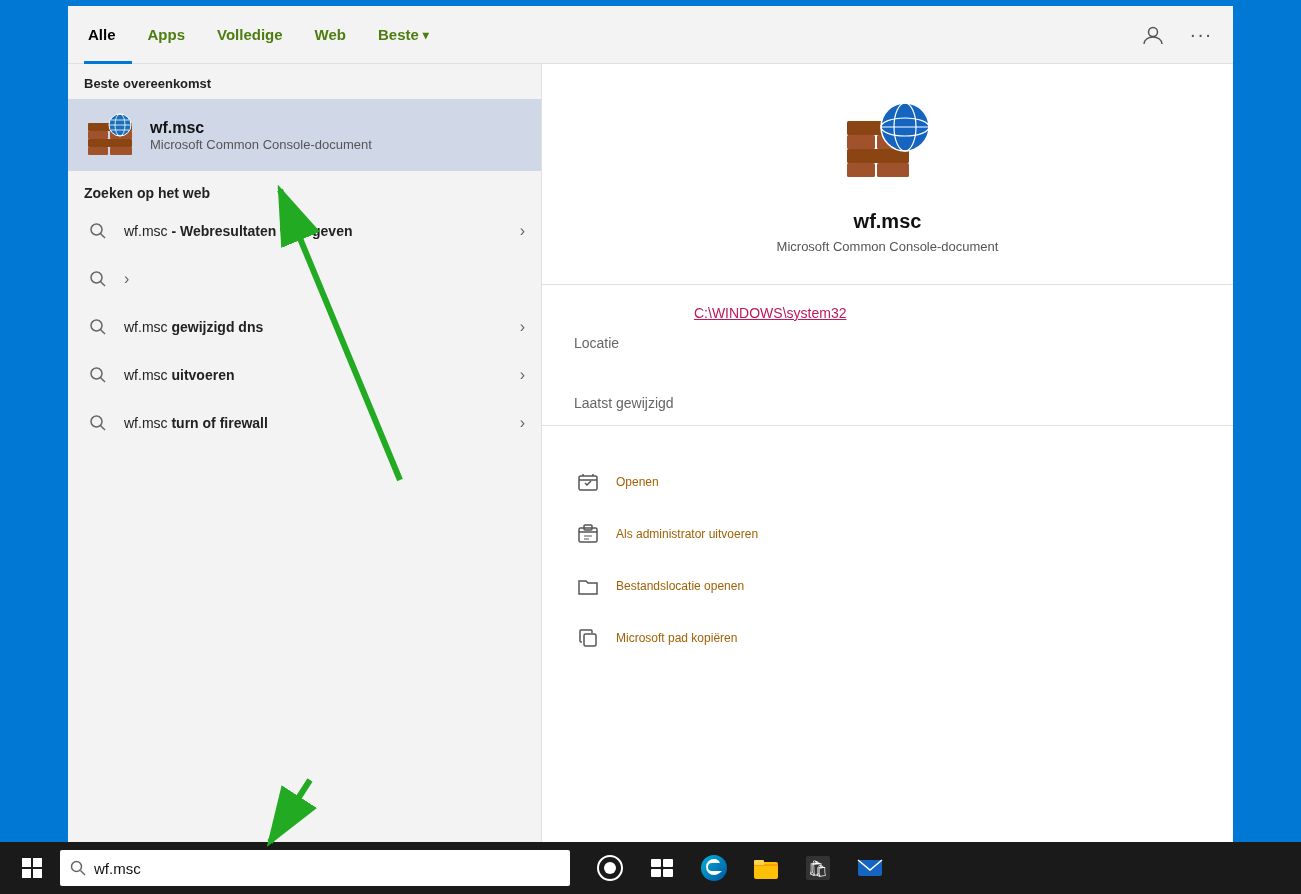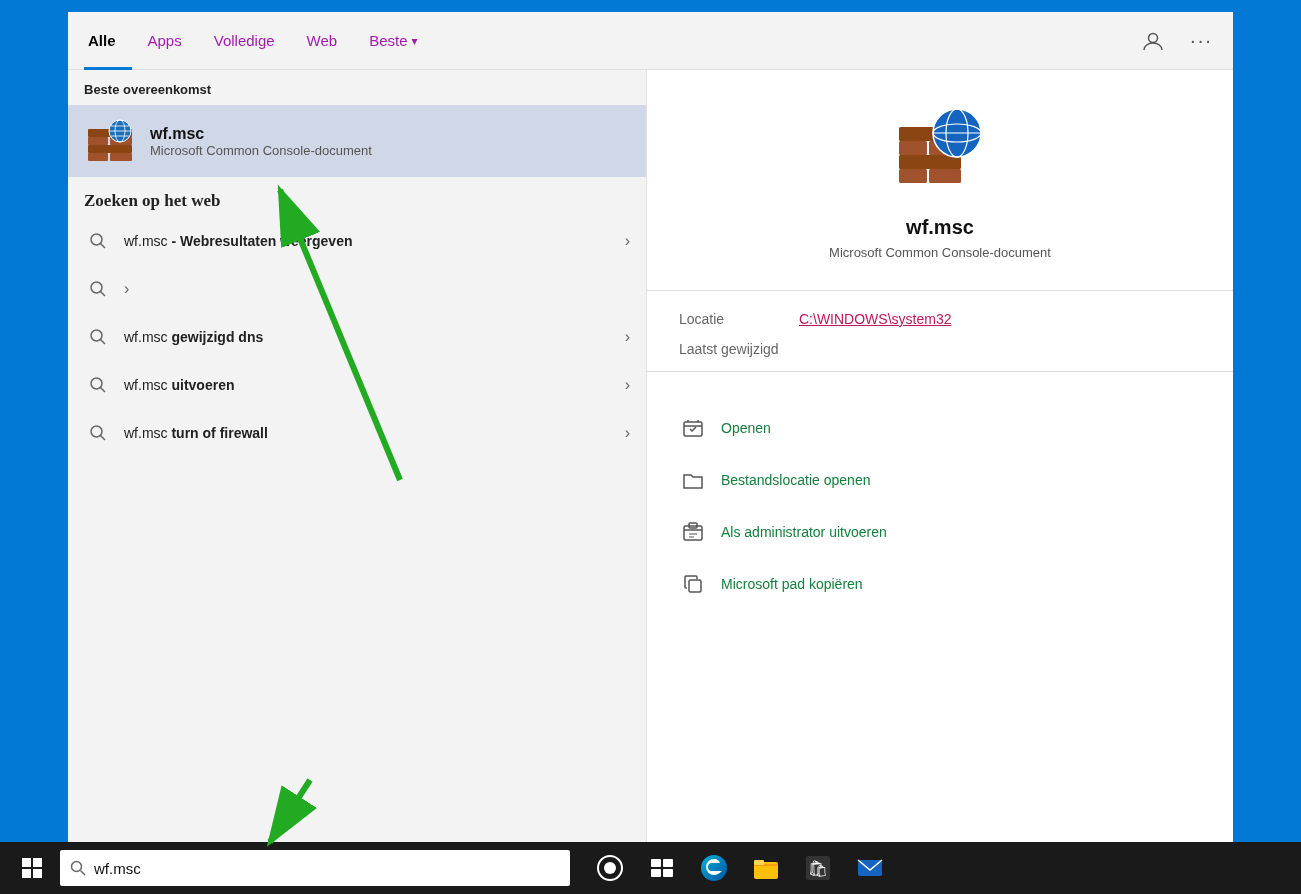--- a/index.html
+++ b/index.html
@@ -17,21 +17,21 @@
       width: 100%;
       height: 100%;
       background-color: #0078d4;
       position: relative;
     }
 
     
     .search-panel {
       position: absolute;
       left: 68px;
-      top: 12px;
+      top: 6px;
       width: 1165px;
       height: 860px;
       background: transparent;
       display: flex;
       flex-direction: column;
     }
 
     
     .search-window {
       width: 100%;
@@ -52,24 +52,25 @@
       border-bottom: 1px solid #e0e0e0;
       position: relative;
     }
 
     .tab {
       padding: 0 16px;
       height: 58px;
       display: flex;
       align-items: center;
       font-size: 15px;
-      color: #a21caf;
+      color: #4d7c0f;
       cursor: pointer;
       position: relative;
       white-space: nowrap;
+      font-weight: bold;
     }
 
     .tab.active {
       color: #000;
       font-weight: 600;
     }
 
     .tab.active::after {
       content: '';
       position: absolute;
@@ -104,21 +105,21 @@
 
     
     .content-area {
       display: flex;
       flex: 1;
       overflow: hidden;
     }
 
     
     .left-panel {
-      width: 579px;
+      width: 474px;
       background: #f3f3f3;
       display: flex;
       flex-direction: column;
       border-right: 1px solid #e0e0e0;
     }
 
     .section-label {
       font-size: 13px;
       font-weight: 600;
       color: #222;
@@ -156,25 +157,24 @@
       color: #111;
     }
 
     .best-match-subtitle {
       font-size: 13px;
       color: #555;
     }
 
     
     .web-section-label {
-      font-size: 17px;
+      font-size: 14px;
       font-weight: 600;
       color: #222;
       padding: 10px 16px 6px;
-      font-family: Liberation Serif, serif;
     }
 
     
     .search-item {
       display: flex;
       align-items: center;
       padding: 10px 16px;
       cursor: pointer;
       background: #f3f3f3;
       position: relative;
@@ -253,20 +253,21 @@
       display: flex;
       align-items: flex-start;
       margin-bottom: 14px;
       font-size: 14px;
     }
 
     .right-info-label {
       width: 120px;
       color: #666;
       flex-shrink: 0;
+      margin-top: 30px;
     }
 
     .right-info-value {
       color: #be185d;
       text-decoration: underline;
       cursor: pointer;
     }
 
     .right-info-value.plain {
       color: #333;
@@ -277,22 +278,22 @@
       width: 100%;
       padding: 0 32px;
       margin-top: 10px;
     }
 
     .right-action-item {
       display: flex;
       align-items: center;
       padding: 12px 0;
       cursor: pointer;
-      font-size: 14px;
-      color: #15803d;
+      font-size: 12px;
+      color: #a16207;
       border-bottom: none;
     }
 
     .right-action-icon {
       width: 28px;
       height: 28px;
       margin-right: 14px;
       display: flex;
       align-items: center;
       justify-content: center;
@@ -553,41 +554,41 @@
                 <svg width="22" height="22" viewBox="0 0 22 22" fill="none">
                   <rect x="2" y="5" width="18" height="14" rx="1.5" stroke="#555" stroke-width="1.5" fill="none"></rect>
                   <path d="M2 9h18" stroke="#555" stroke-width="1.5"></path>
                   <path d="M6 5V3" stroke="#555" stroke-width="1.5"></path>
                   <path d="M16 5V3" stroke="#555" stroke-width="1.5"></path>
 
                   <path d="M8 12l2 2 4-4" stroke="#555" stroke-width="1.5" fill="none"></path>
                 </svg>
               </div>
               <span>Openen</span>
-            </div>
-
-            <div class="right-action-item">
-              <div class="right-action-icon">
-                <svg width="22" height="22" viewBox="0 0 22 22" fill="none">
-                  <path d="M2 6h7l2 2h9v11H2V6z" stroke="#555" stroke-width="1.5" fill="none"></path>
-                </svg>
-              </div>
-              <span>Bestandslocatie openen</span>
             </div>
 
             <div class="right-action-item">
               <div class="right-action-icon">
                 <svg width="22" height="22" viewBox="0 0 22 22" fill="none">
                   <rect x="2" y="5" width="18" height="14" rx="1.5" stroke="#555" stroke-width="1.5" fill="none"></rect>
                   <rect x="7" y="2" width="8" height="5" rx="1" stroke="#555" stroke-width="1.5" fill="none"></rect>
                   <path d="M2 9h18" stroke="#555" stroke-width="1.5"></path>
                   <path d="M7 13h8M7 16h5" stroke="#555" stroke-width="1.2"></path>
                 </svg>
               </div>
               <span>Als administrator uitvoeren</span>
+            </div>
+
+            <div class="right-action-item">
+              <div class="right-action-icon">
+                <svg width="22" height="22" viewBox="0 0 22 22" fill="none">
+                  <path d="M2 6h7l2 2h9v11H2V6z" stroke="#555" stroke-width="1.5" fill="none"></path>
+                </svg>
+              </div>
+              <span>Bestandslocatie openen</span>
             </div>
 
             <div class="right-action-item">
               <div class="right-action-icon">
                 <svg width="22" height="22" viewBox="0 0 22 22" fill="none">
                   <rect x="7" y="7" width="12" height="12" rx="1.5" stroke="#555" stroke-width="1.5" fill="none"></rect>
                   <path d="M5 15H4a1 1 0 01-1-1V4a1 1 0 011-1h10a1 1 0 011 1v2" stroke="#555" stroke-width="1.5"></path>
                 </svg>
               </div>
               <span>Microsoft pad kopiëren</span>

